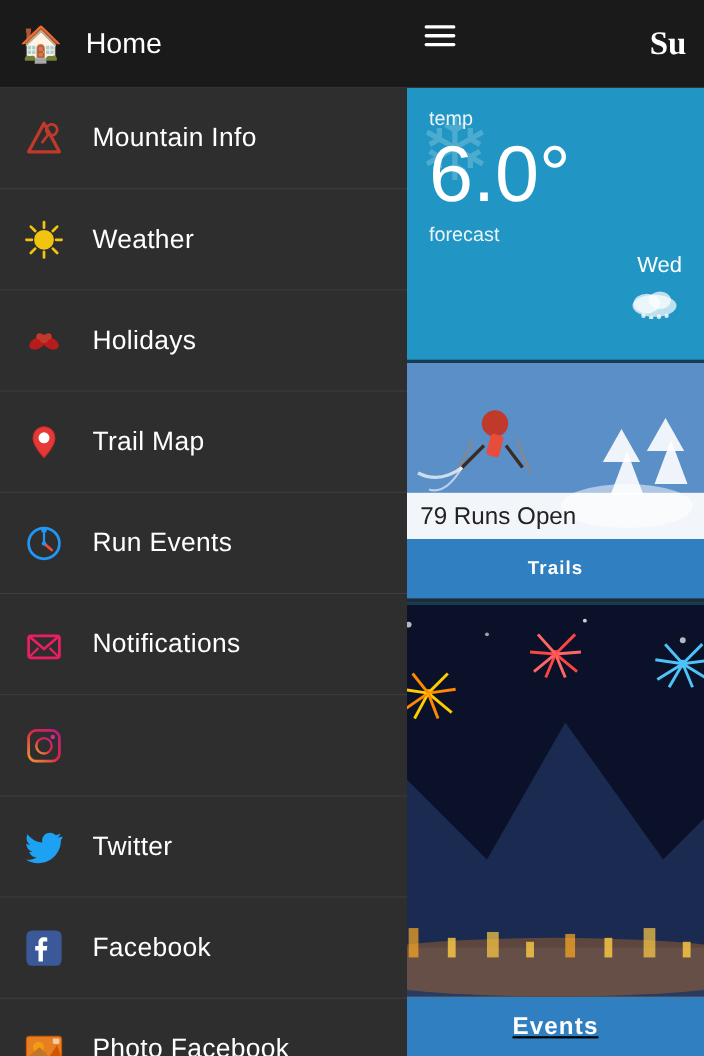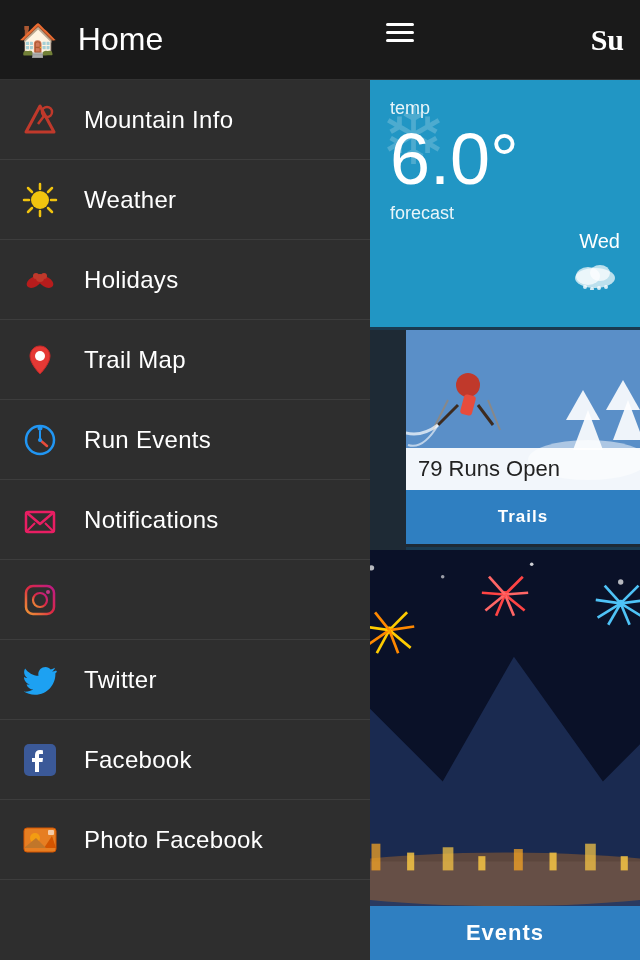--- a/index.html
+++ b/index.html
@@ -27,21 +27,21 @@
       align-items: center;
       padding-left: 18px;
       gap: 20px;
     }
     .house-icon {
       color: #c0392b;
       font-size: 32px;
     }
     .header-home-label {
       color: #fff;
-      font-size: 32px;
+      font-size: 26px;
       font-weight: 300;
     }
     .header-right {
       flex: 1;
       display: flex;
       align-items: flex-start;
       justify-content: space-between;
       padding: 0 16px;
     }
     .hamburger-icon {
@@ -77,21 +77,21 @@
     
     .sidebar {
       width: 370px;
       height: 880px;
       background: #2e2e2e;
       flex-shrink: 0;
     }
     .nav-item {
       display: flex;
       align-items: center;
-      height: 80px;
+      height: 92px;
       border-bottom: 1px solid #3d3d3d;
       padding: 0 18px;
       gap: 22px;
       cursor: pointer;
     }
     .nav-icon {
       width: 44px;
       height: 44px;
       display: flex;
       align-items: center;
@@ -164,21 +164,20 @@
       text-align: right;
       margin-top: 4px;
     }
 
     
     .trails-card {
       flex: 0 0 220px;
       position: relative;
       overflow: hidden;
       border-bottom: 3px solid #1a3a50;
-      margin-left: 36px;
     }
     
     .trails-scene {
       width: 100%;
       height: 160px;
       background: 
         radial-gradient(ellipse at 30% 30%, rgba(255,255,255,0.6) 0%, transparent 50%),
         linear-gradient(180deg, #5b8fd4 0%, #7aaee0 40%, #a8c8e8 70%, #d0e4f0 100%);
       position: relative;
       overflow: hidden;
@@ -208,20 +207,21 @@
       font-size: 17px;
       font-weight: bold;
       letter-spacing: 1px;
     }
 
     
     .events-card {
       flex: 1;
       position: relative;
       overflow: hidden;
+      text-decoration: underline;
     }
     .events-scene {
       width: 100%;
       height: calc(100% - 54px);
       background: linear-gradient(180deg, #1a2a4a 0%, #2a3d6b 30%, #3d5080 50%, #8a6030 80%, #c07830 100%);
       position: relative;
       overflow: hidden;
     }
     .events-button {
       height: 54px;

